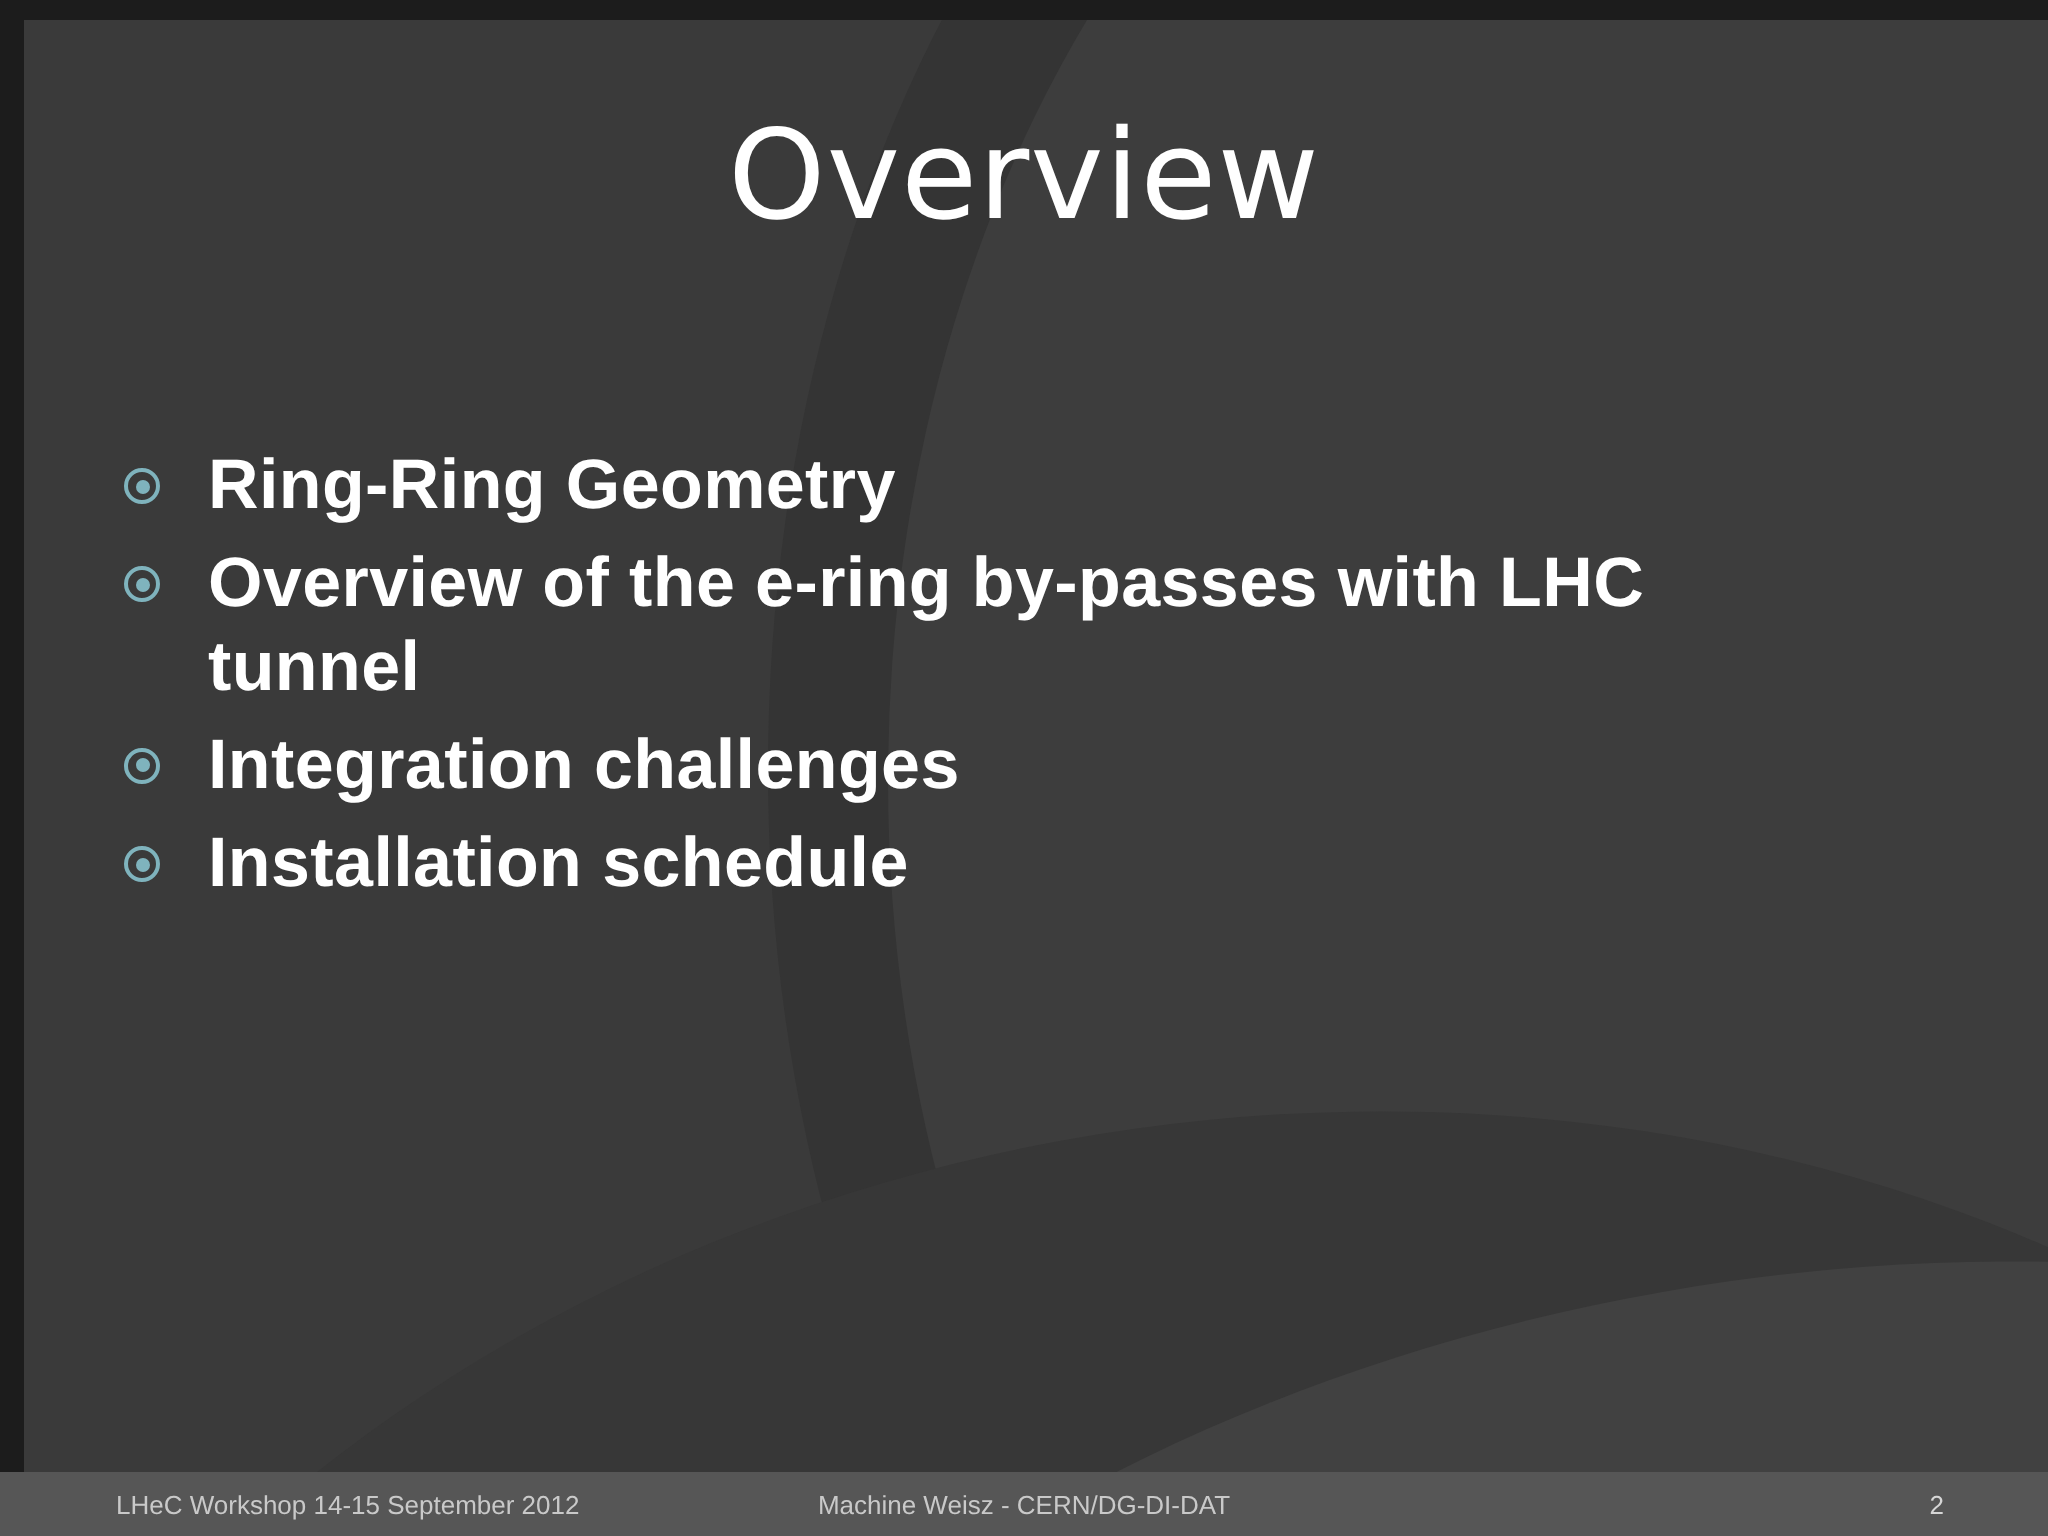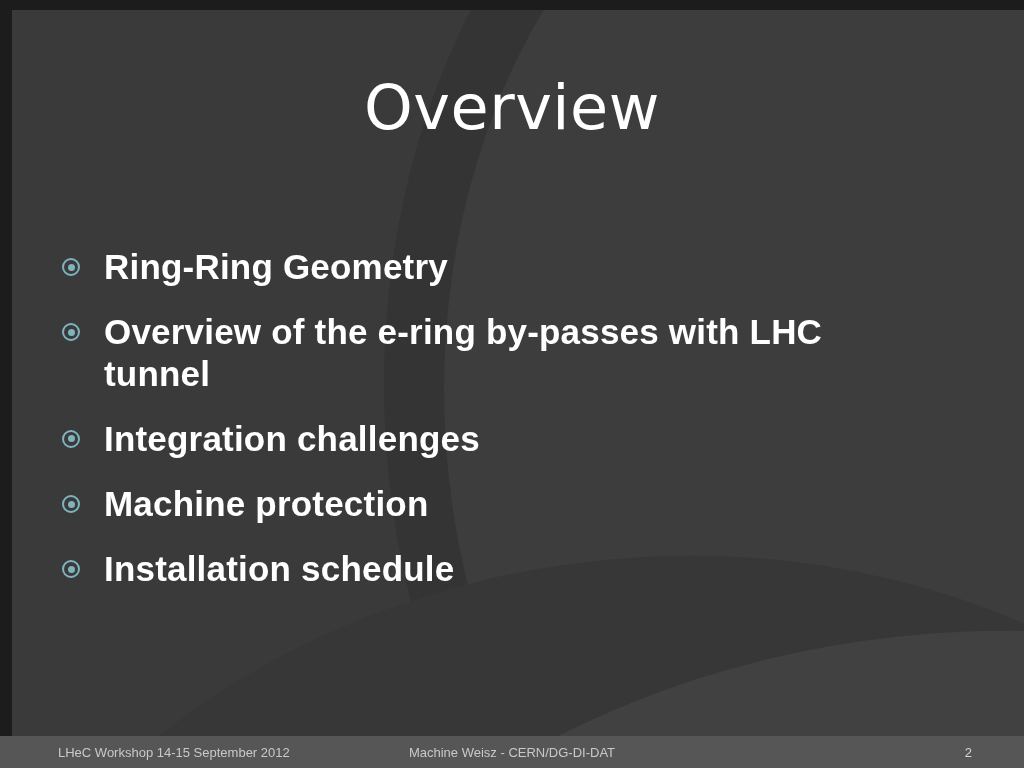--- a/index.html
+++ b/index.html
@@ -72,41 +72,40 @@
     left: 0; right: 0; top: 0;
     height: 10px;
     background: #1c1c1c;
   }
   .content {
     position: absolute;
     inset: 0;
   }
   .title {
     position: absolute;
-    top: 71px;
+    top: 51px;
     left: 0;
     width: 100%;
     text-align: center;
     color: #ffffff;
     font-size: 62px;
     font-weight: 400;
     letter-spacing: 0.5px;
     font-family: "DejaVu Sans", sans-serif;
   }
   .bullets {
     position: absolute;
     top: 222px;
     left: 62px;
     width: 790px;
   }
   .bullet {
     display: flex;
     align-items: flex-start;
     margin-bottom: 8px;
-    margin-top: 24px;
   }
   .bullet-marker {
     flex: 0 0 auto;
     width: 42px;
     padding-top: 12px;
     display: flex;
     justify-content: flex-start;
   }
   .ring {
     display: inline-block;
@@ -195,26 +194,20 @@
       <div class="bullet">
         <div class="bullet-marker">
           <span class="ring"></span>
         </div>
         <div class="bullet-text">Integration challenges</div>
       </div>
       <div class="bullet">
         <div class="bullet-marker">
           <span class="ring"></span>
         </div>
-        <div class="bullet-text">Machine protection</div>
-      </div>
-      <div class="bullet">
-        <div class="bullet-marker">
-          <span class="ring"></span>
-        </div>
         <div class="bullet-text">Installation schedule</div>
       </div>
     </div>
 
     <div class="footer">
       <div class="footer-left">LHeC Workshop 14-15 September 2012</div>
       <div class="footer-center">Machine Weisz - CERN/DG-DI-DAT</div>
       <div class="footer-right">2</div>
     </div>
   </div>

